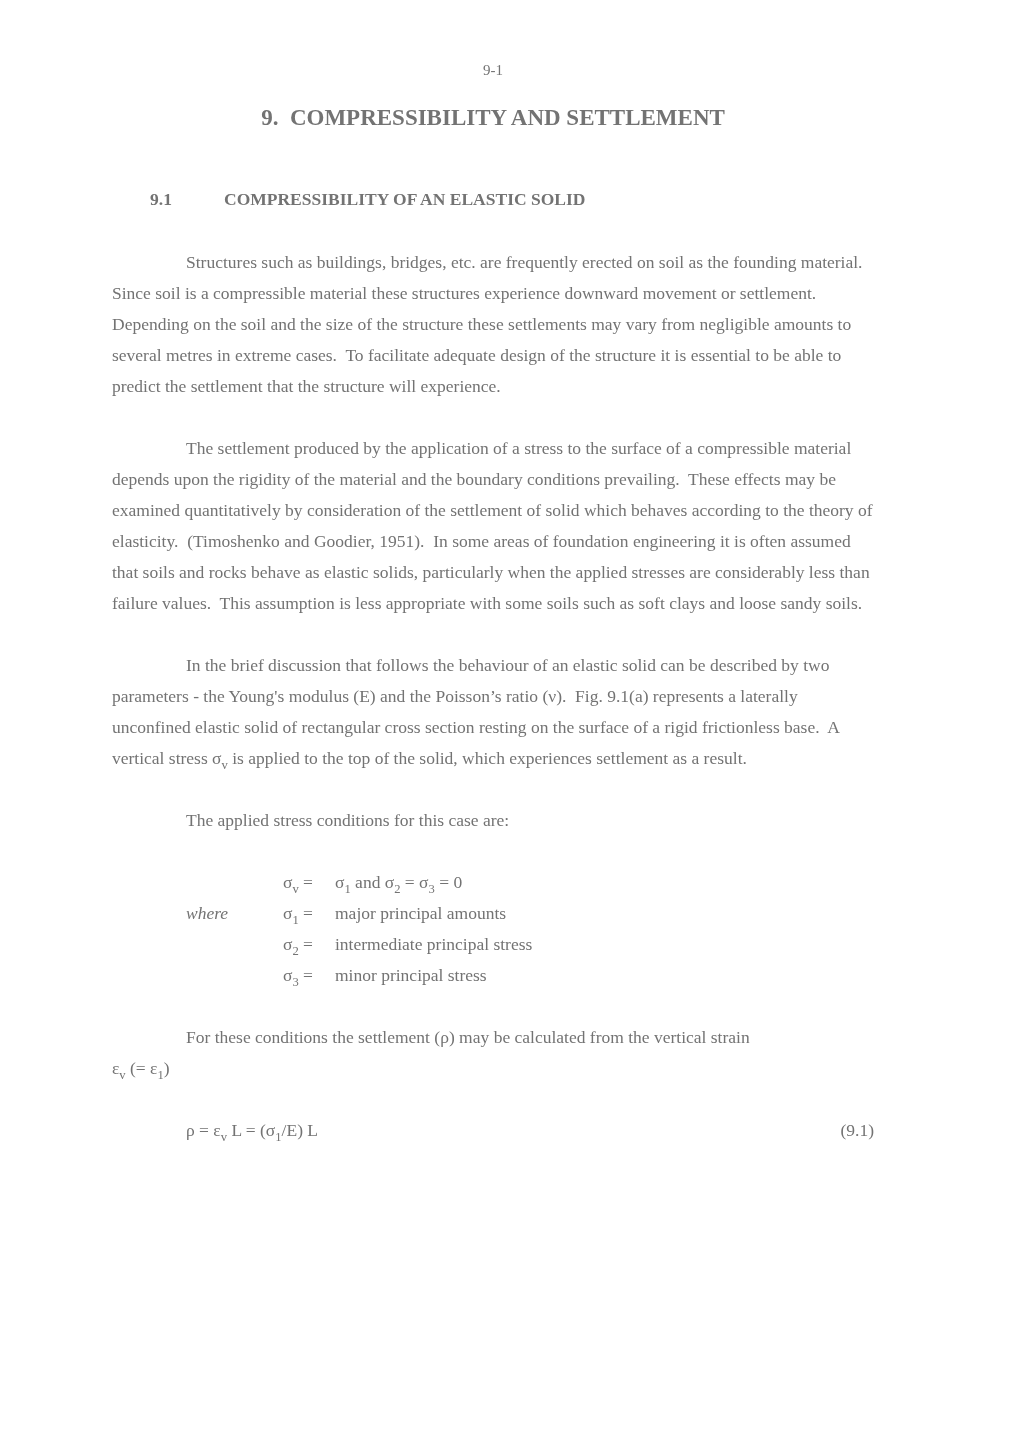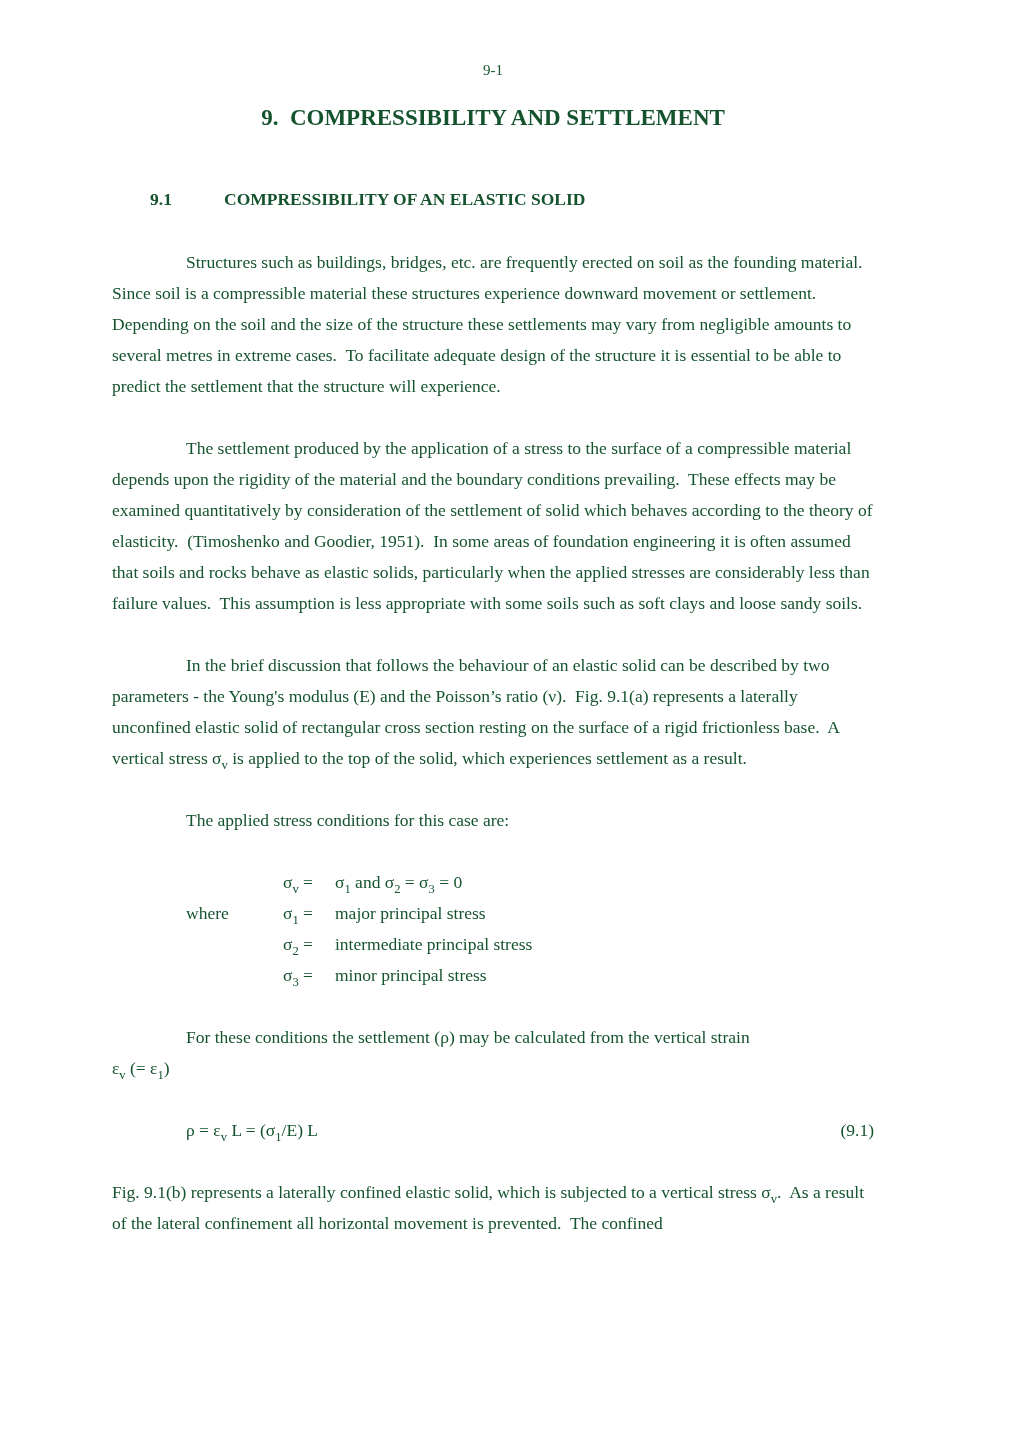--- a/index.html
+++ b/index.html
@@ -7,21 +7,21 @@
     padding: 0;
     background: #ffffff;
   }
   .page {
     position: relative;
     width: 986px;
     min-height: 1443px;
     box-sizing: border-box;
     padding: 62px 112px 60px 112px;
     background: #ffffff;
-    color: #14532d;
+    color: #737373;
     font-family: "Liberation Serif", serif;
     font-size: 17.5px;
   }
   .page-number {
     text-align: center;
     font-size: 15px;
     margin: 0 0 26px 0;
   }
   .doc-title {
     text-align: center;
@@ -57,20 +57,21 @@
   }
   .eq-row {
     display: flex;
     line-height: 31px;
   }
   .eq-col0 {
     box-sizing: border-box;
     width: 171px;
     padding-left: 74px;
     flex: 0 0 171px;
+    font-style: italic;
   }
   .eq-col1 {
     box-sizing: border-box;
     width: 52px;
     flex: 0 0 52px;
   }
   .eq-col2 {
     flex: 1 1 auto;
   }
   .eq-line {
@@ -105,21 +106,21 @@
 
   <div class="eq-block">
     <div class="eq-row">
       <span class="eq-col0"></span>
       <span class="eq-col1">σ<sub>v</sub> =</span>
       <span class="eq-col2">σ<sub>1</sub> and σ<sub>2</sub> = σ<sub>3</sub> = 0</span>
     </div>
     <div class="eq-row">
       <span class="eq-col0">where</span>
       <span class="eq-col1">σ<sub>1</sub> =</span>
-      <span class="eq-col2">major principal stress</span>
+      <span class="eq-col2">major principal amounts</span>
     </div>
     <div class="eq-row">
       <span class="eq-col0"></span>
       <span class="eq-col1">σ<sub>2</sub> =</span>
       <span class="eq-col2">intermediate principal stress</span>
     </div>
     <div class="eq-row">
       <span class="eq-col0"></span>
       <span class="eq-col1">σ<sub>3</sub> =</span>
       <span class="eq-col2">minor principal stress</span>
@@ -130,15 +131,14 @@
     </div>
   </div>
 
   <p class="body-para indent">For these conditions the settlement (ρ) may be calculated from the vertical strain<br>ε<sub>v</sub> (= ε<sub>1</sub>)</p>
 
   <div class="eq-line">
     <span class="eq-main">ρ = ε<sub>v</sub> L = (σ<sub>1</sub>/E) L</span>
     <span class="eq-number">(9.1)</span>
   </div>
 
-  <p class="body-para">Fig. 9.1(b) represents a laterally confined elastic solid, which is subjected to a vertical stress σ<sub>v</sub>.  As a result of the lateral confinement all horizontal movement is prevented.  The confined</p>
 
 </div>
 
 </body></html>

